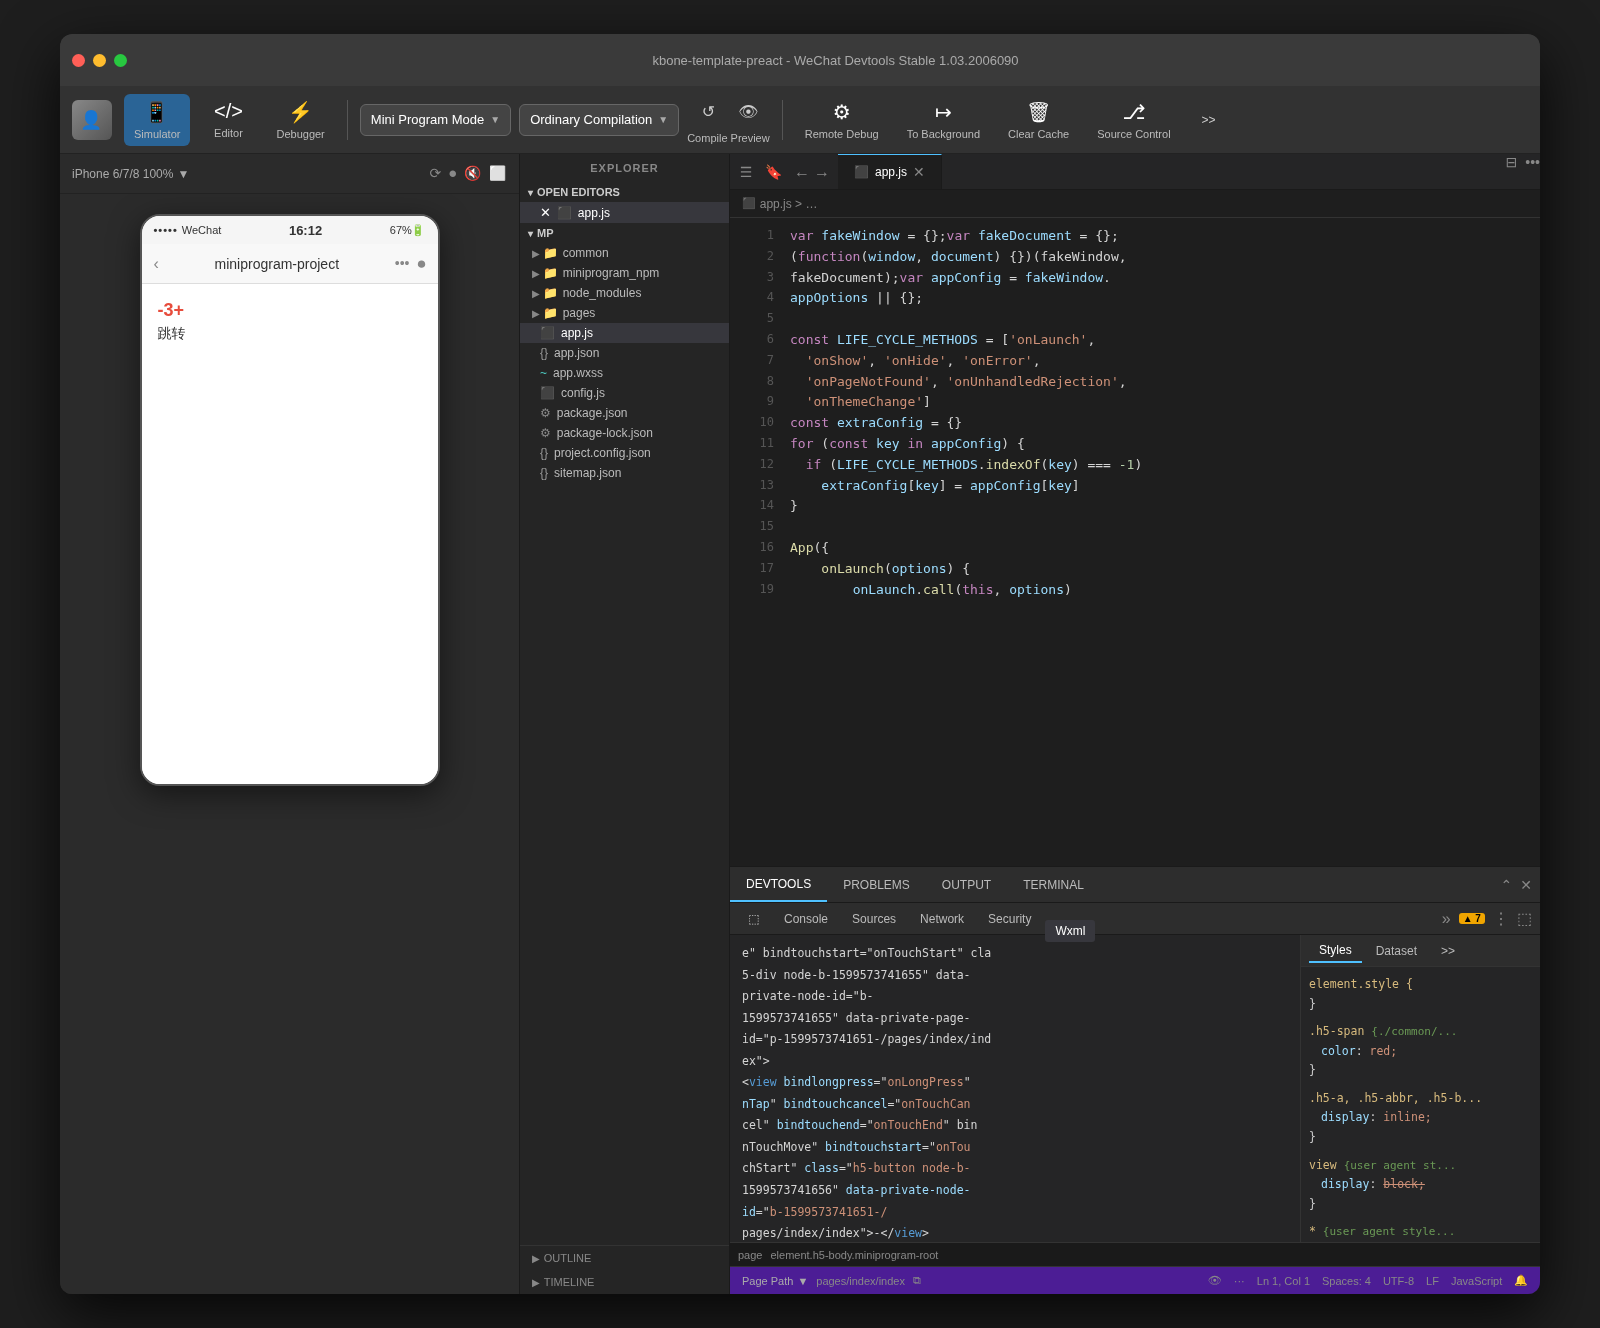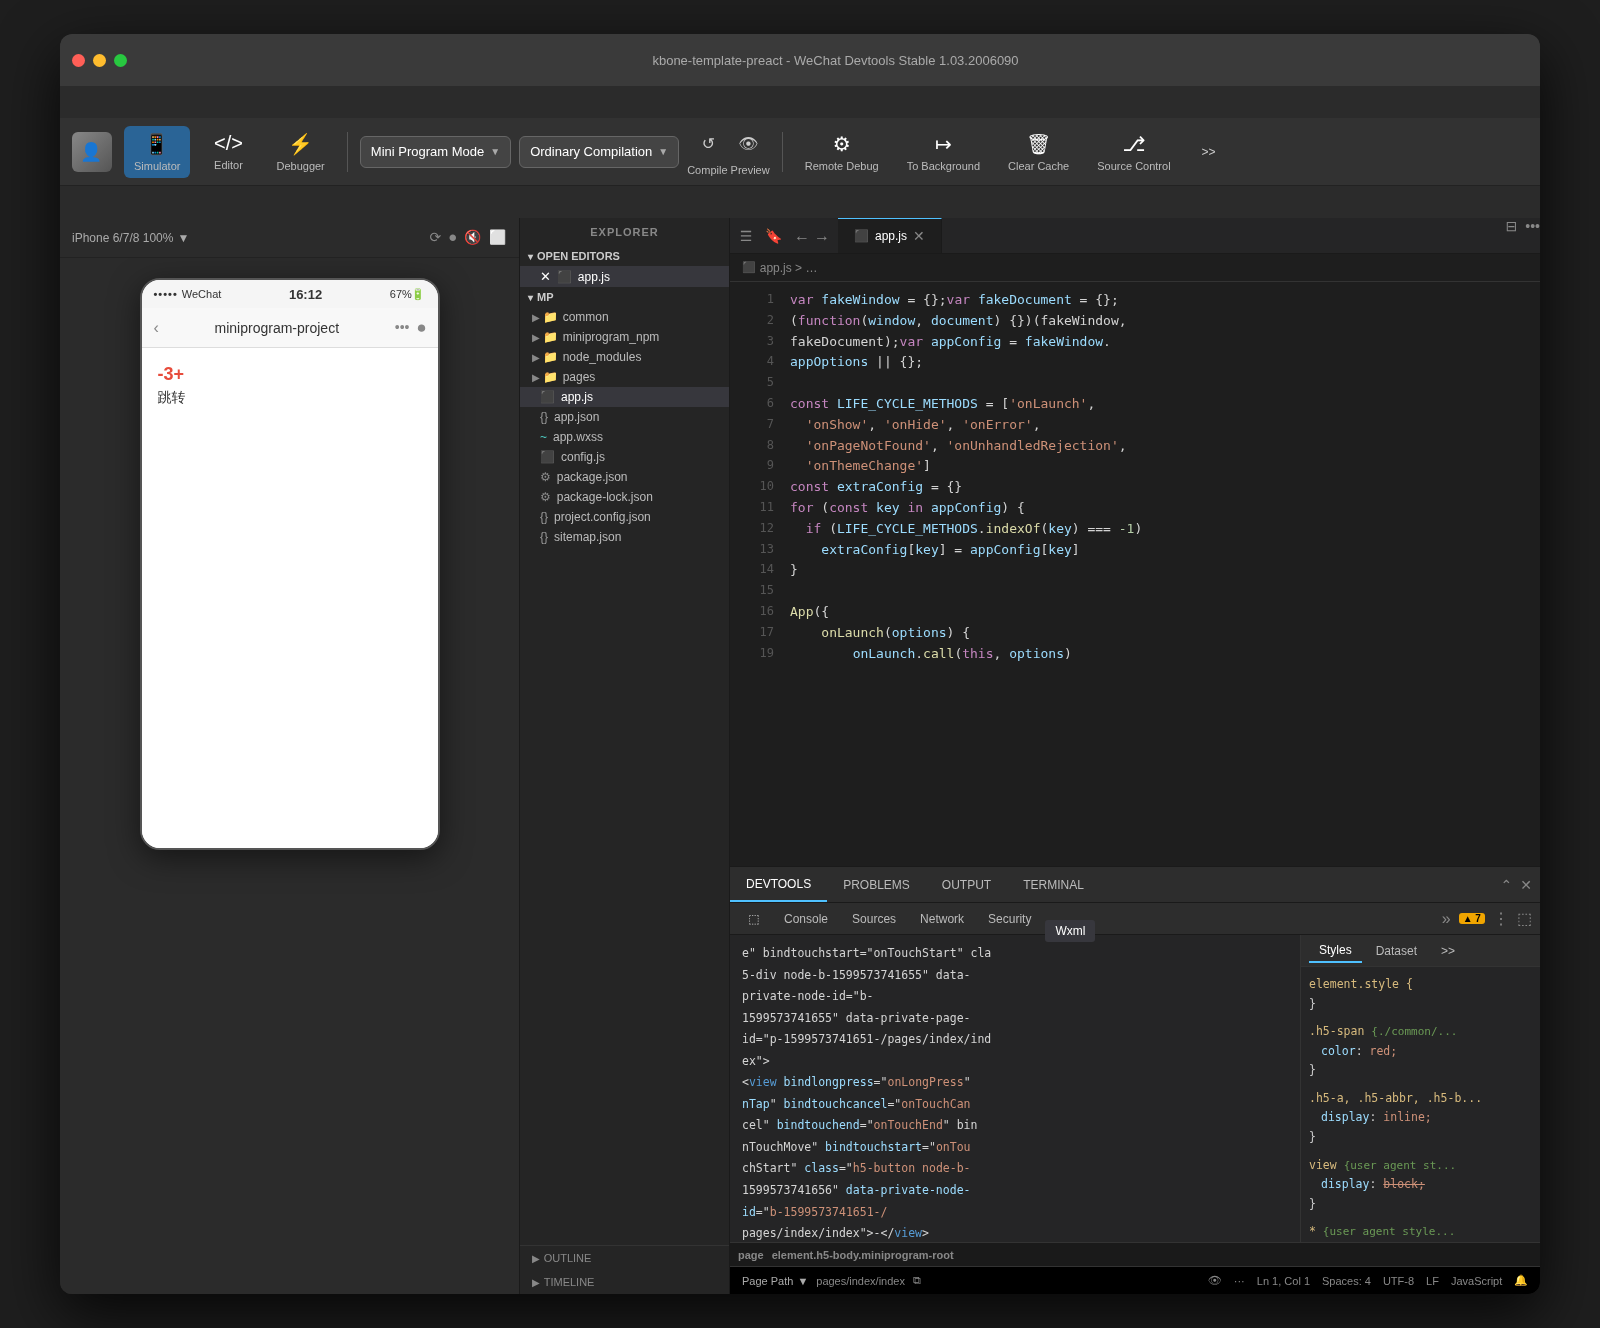--- a/index.html
+++ b/index.html
@@ -16,21 +16,20 @@
     }
     .window {
       width: 1480px;
       height: 1260px;
       background: #2b2b2b;
       border-radius: 12px;
       box-shadow: 0 20px 60px rgba(0,0,0,0.8);
       display: flex;
       flex-direction: column;
       overflow: hidden;
-      gap: 32px;
     }
     
     .title-bar {
       background: #3a3a3a;
       height: 52px;
       display: flex;
       align-items: center;
       padding: 0 12px;
       border-radius: 12px 12px 0 0;
       flex-shrink: 0;
@@ -484,21 +483,21 @@
     }
     .style-block { margin-bottom: 8px; }
     .style-selector { color: #d7ba7d; }
     .style-brace { color: #ccc; }
     .style-prop { color: #9cdcfe; }
     .style-val { color: #ce9178; }
     .style-comment { color: #6a9955; font-size: 11px; }
     
     .status-bar {
       height: 28px;
-      background: #000000;
+      background: #4c1d95;
       border-top: 1px solid #333;
       display: flex;
       align-items: center;
       padding: 0 12px;
       font-size: 11px;
       color: #888;
       gap: 12px;
       flex-shrink: 0;
     }
     .status-left { display: flex; align-items: center; gap: 8px; }
@@ -513,21 +512,20 @@
     .devtools-bottom-bar {
       height: 24px;
       background: #1a1a1a;
       display: flex;
       align-items: center;
       padding: 0 8px;
       gap: 8px;
       font-size: 11px;
       color: #888;
       border-top: 1px solid #333;
-      font-weight: bold;
     }
     .badge-warning {
       background: #f0a500;
       color: #000;
       border-radius: 3px;
       padding: 0 4px;
       font-size: 10px;
       font-weight: bold;
     }
     .devtools-inner {

